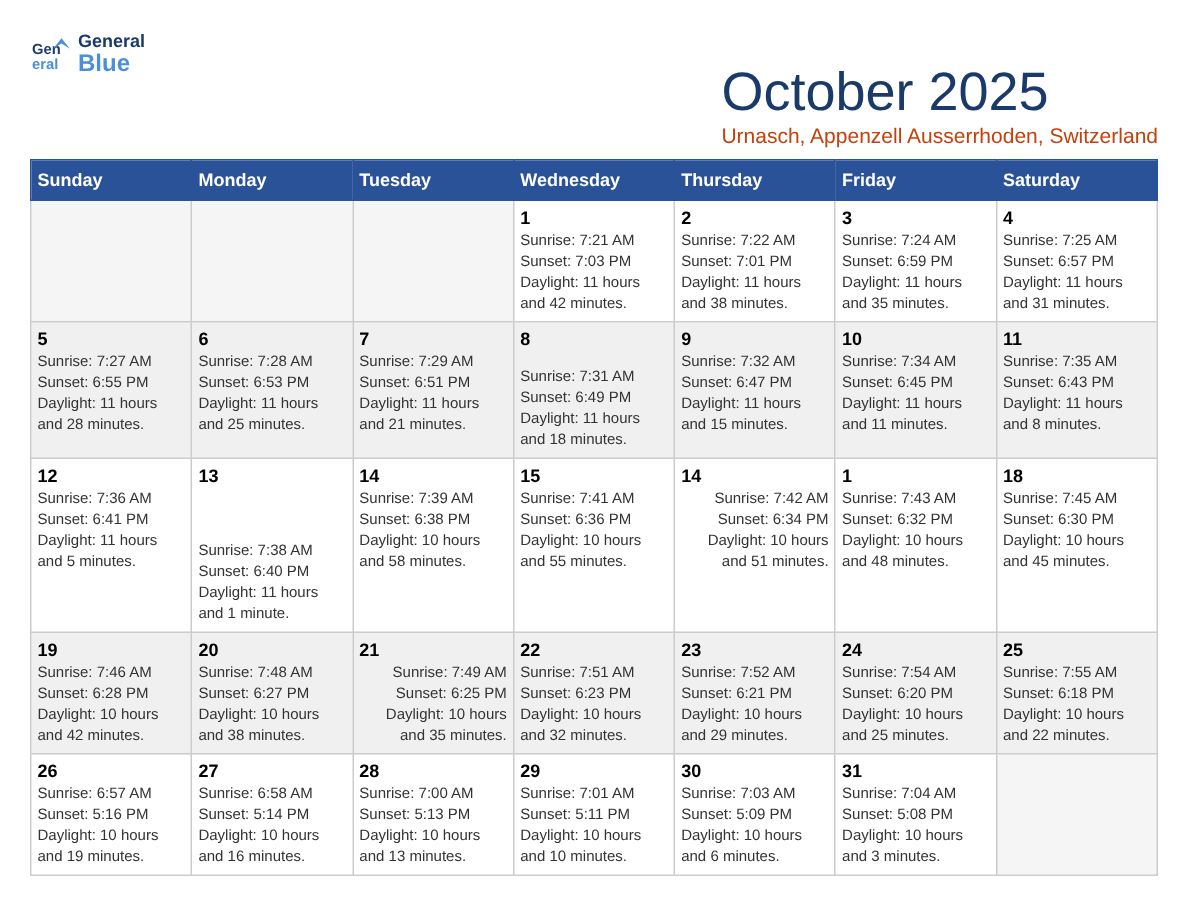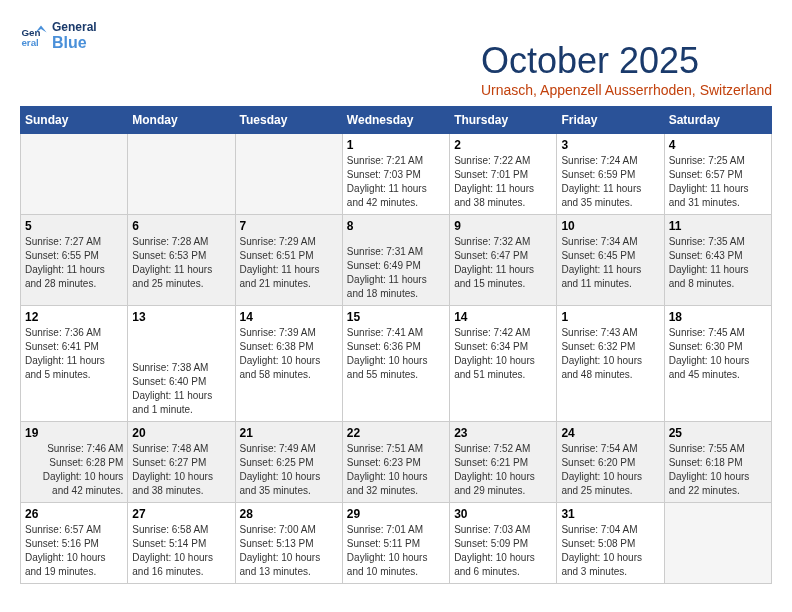--- a/index.html
+++ b/index.html
@@ -218,21 +218,21 @@
         </td>
         <td>
           <div class="day-number">15</div>
           <div class="day-info" style="white-space: pre-line;">Sunrise: 7:41 AM
 Sunset: 6:36 PM
 Daylight: 10 hours
 and 55 minutes.</div>
         </td>
         <td>
           <div class="day-number">14</div>
-          <div class="day-info" style="white-space: pre-line;">Sunrise: 7:42 AM
+          <div class="day-info" style="white-space: pre-line; text-align: right;">Sunrise: 7:42 AM
 Sunset: 6:34 PM
 Daylight: 10 hours
 and 51 minutes.</div>
         </td>
         <td>
           <div class="day-number">1</div>
           <div class="day-info" style="white-space: pre-line;">Sunrise: 7:43 AM
 Sunset: 6:32 PM
 Daylight: 10 hours
 and 48 minutes.</div>
@@ -241,35 +241,35 @@
           <div class="day-number">18</div>
           <div class="day-info" style="white-space: pre-line;">Sunrise: 7:45 AM
 Sunset: 6:30 PM
 Daylight: 10 hours
 and 45 minutes.</div>
         </td>
       </tr>
       <tr class="row-shaded">
         <td>
           <div class="day-number">19</div>
-          <div class="day-info" style="white-space: pre-line; text-align: right;">Sunrise: 7:46 AM
+          <div class="day-info" style="white-space: pre-line;">Sunrise: 7:46 AM
 Sunset: 6:28 PM
 Daylight: 10 hours
 and 42 minutes.</div>
         </td>
         <td>
           <div class="day-number">20</div>
           <div class="day-info" style="white-space: pre-line;">Sunrise: 7:48 AM
 Sunset: 6:27 PM
 Daylight: 10 hours
 and 38 minutes.</div>
         </td>
         <td>
           <div class="day-number">21</div>
-          <div class="day-info" style="white-space: pre-line;">Sunrise: 7:49 AM
+          <div class="day-info" style="white-space: pre-line; text-align: right;">Sunrise: 7:49 AM
 Sunset: 6:25 PM
 Daylight: 10 hours
 and 35 minutes.</div>
         </td>
         <td>
           <div class="day-number">22</div>
           <div class="day-info" style="white-space: pre-line;">Sunrise: 7:51 AM
 Sunset: 6:23 PM
 Daylight: 10 hours
 and 32 minutes.</div>

